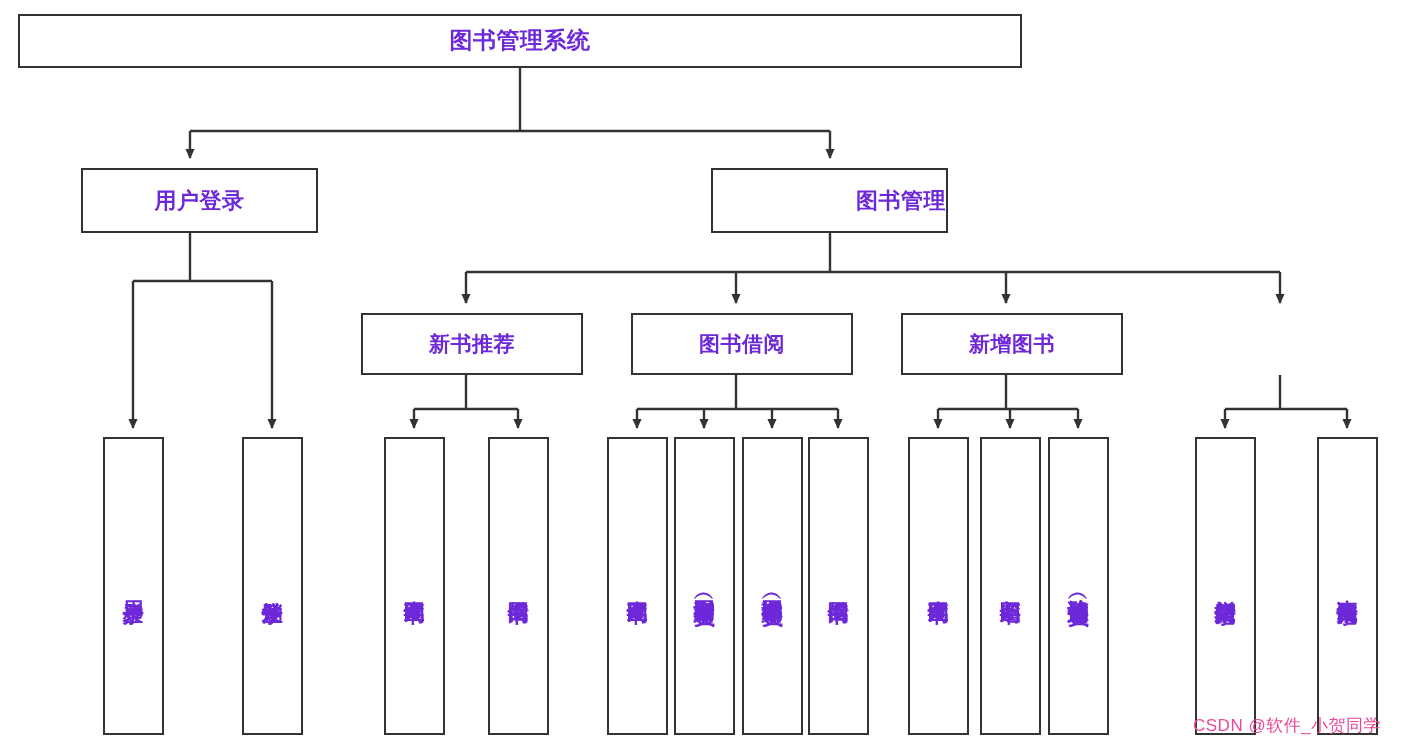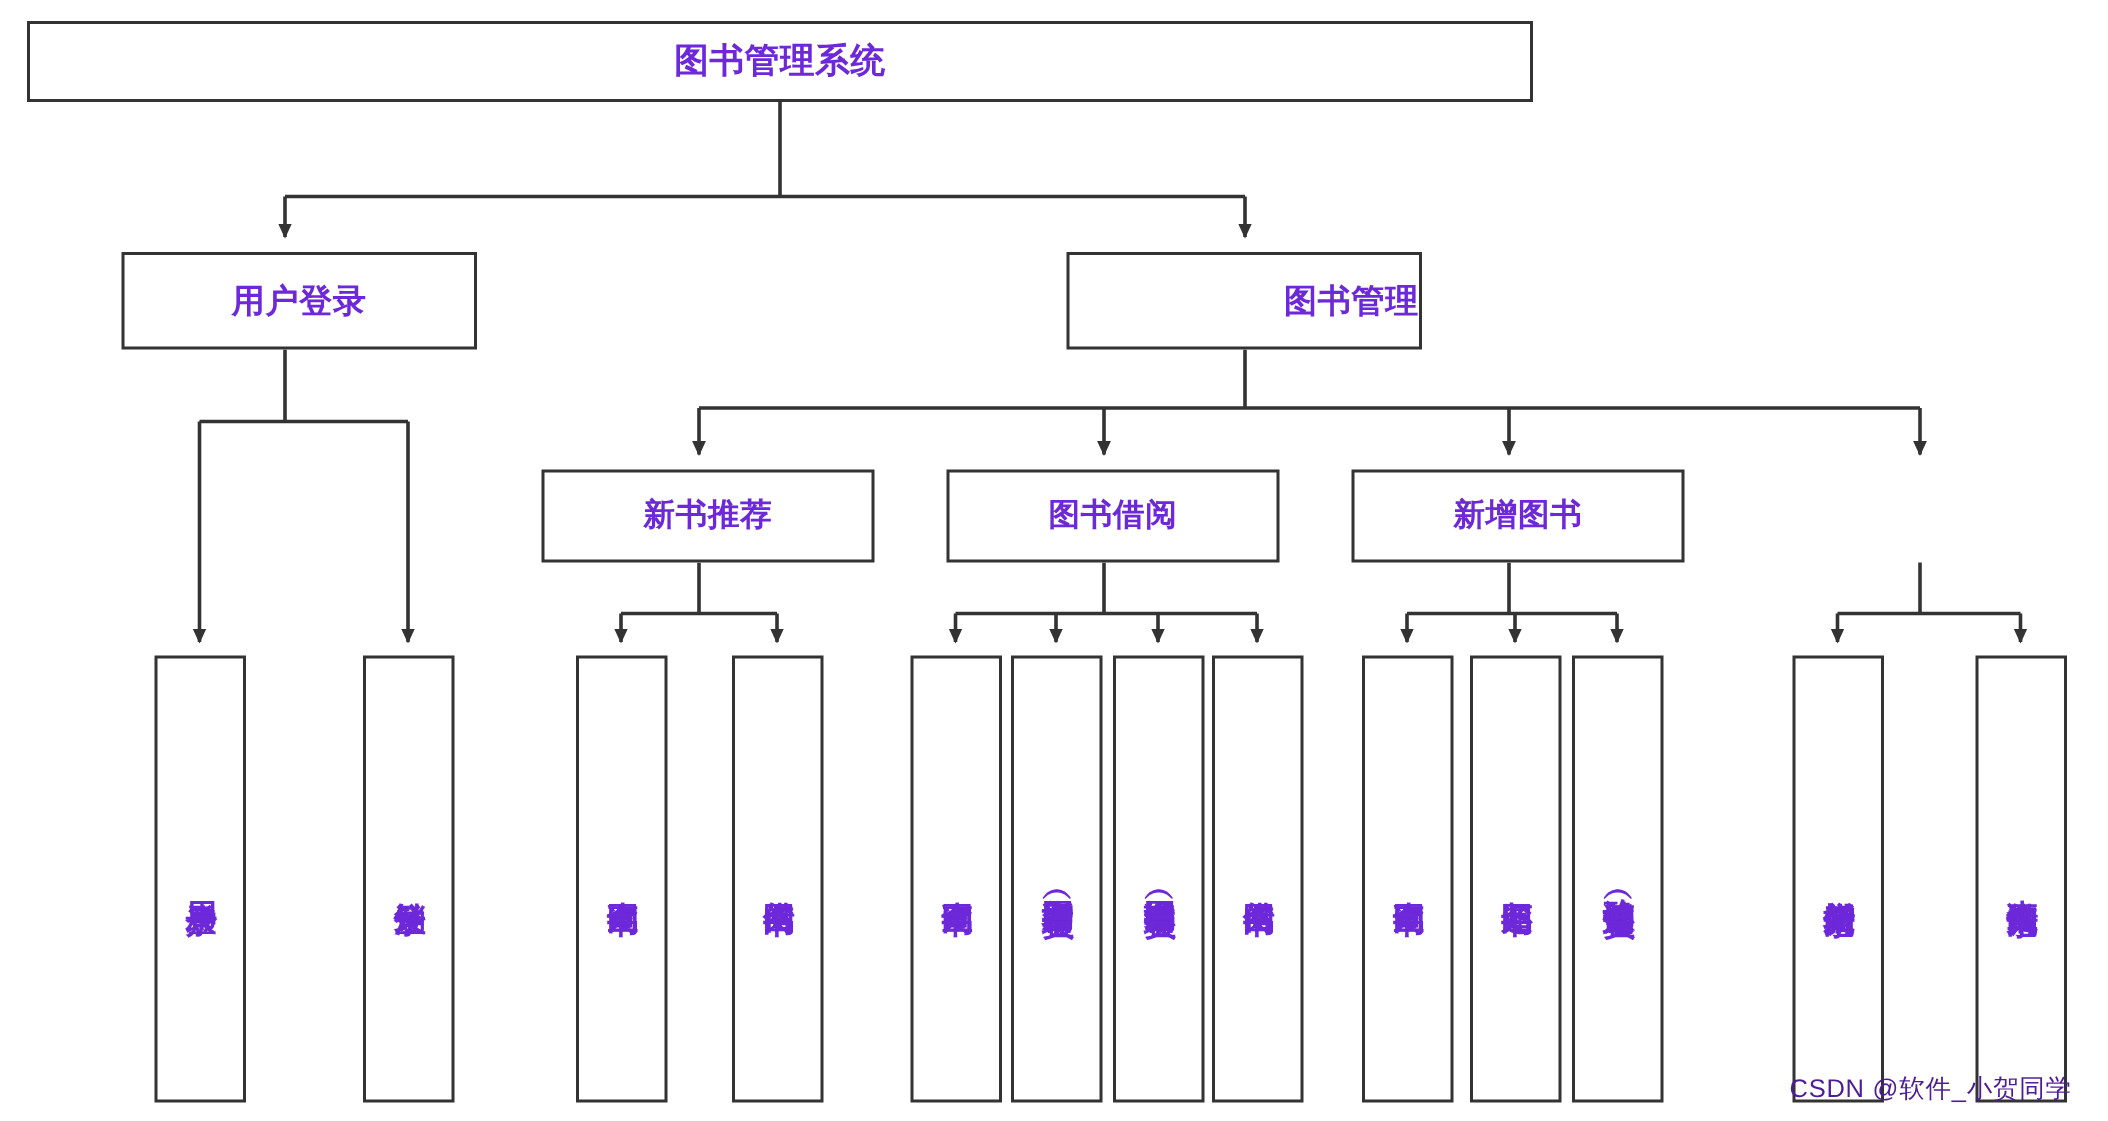--- a/index.html
+++ b/index.html
@@ -57,21 +57,21 @@
     line-height: 1.22;
     letter-spacing: 1px;
     white-space: nowrap;
     max-height: 100%;
   }
   #watermark {
     position: absolute;
     left: 1193px;
     top: 714px;
     font-size: 17px;
-    color: #4c1d95;
+    color: #ec4899;
     white-space: nowrap;
     z-index: 3;
     letter-spacing: 0.5px;
   }
 </style>
 </head>
 <body>
 
 <div id="canvas">
 

